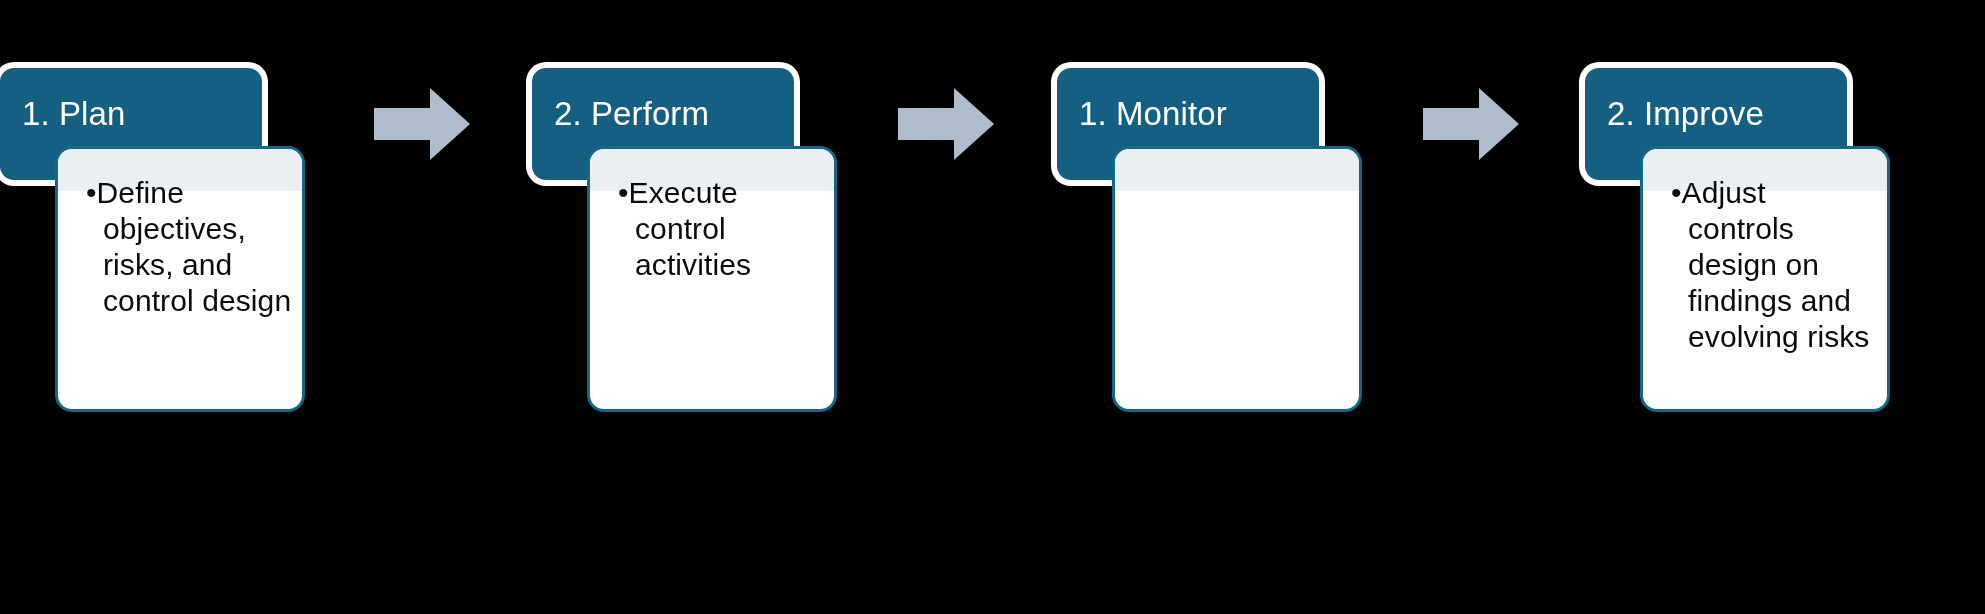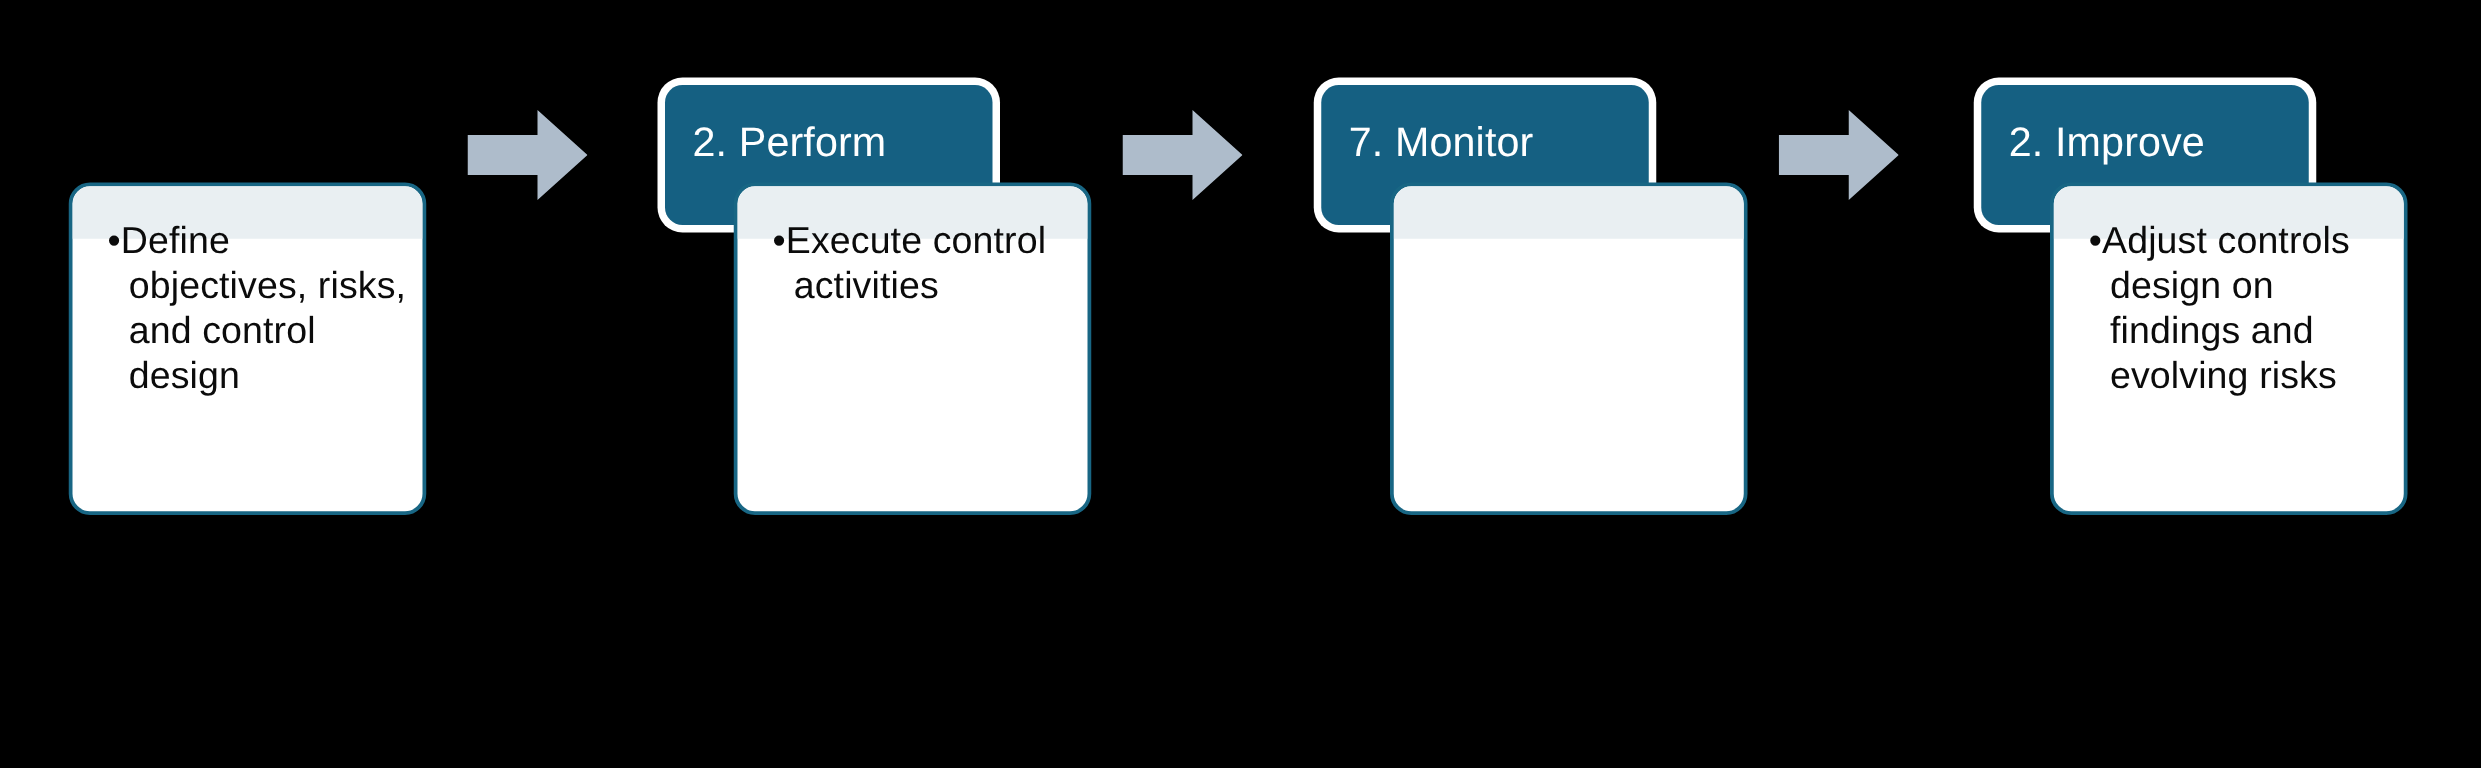--- a/index.html
+++ b/index.html
@@ -52,21 +52,21 @@
     white-space: nowrap;
     font-weight: 400;
     letter-spacing: 0.1px;
   }
 
   
   .body-card {
     position: absolute;
     left: 55px;
     top: 146px;
-    width: 286px;
+    width: 250px;
     height: 266px;
     background: #ffffff;
     border: 3px solid #186684;
     border-radius: 17px;
     box-sizing: border-box;
     overflow: hidden;
     text-decoration: underline;
   }
   
   .card-tint {
@@ -117,20 +117,23 @@
   #arrow-1 { left: 374px; }
   #arrow-2 { left: 898px; }
   #arrow-3 { left: 1423px; }
 </style>
 </head>
 <body>
 
 <div id="canvas">
 
   <div class="step" id="step-1">
+    <div class="header-chip">
+      <div class="header-label">1. Plan</div>
+    </div>
     <div class="body-card">
       <div class="card-tint"></div>
       <div class="card-text">
         <span class="bullet-row">
           <span class="bullet-dot">•</span><span>Define objectives, risks, and control design</span>
         </span>
       </div>
     </div>
   </div>
 
@@ -155,21 +158,21 @@
   </div>
 
   <div class="arrow" id="arrow-2">
     <svg width="96" height="72" viewBox="0 0 96 72">
       <polygon points="0,20 56,20 56,0 96,36 56,72 56,52 0,52" fill="#aebccb"></polygon>
     </svg>
   </div>
 
   <div class="step" id="step-3">
     <div class="header-chip">
-      <div class="header-label">7. Monitor</div>
+      <div class="header-label">1. Monitor</div>
     </div>
     <div class="body-card">
       <div class="card-tint"></div>
     </div>
   </div>
 
   <div class="arrow" id="arrow-3">
     <svg width="96" height="72" viewBox="0 0 96 72">
       <polygon points="0,20 56,20 56,0 96,36 56,72 56,52 0,52" fill="#aebccb"></polygon>
     </svg>

